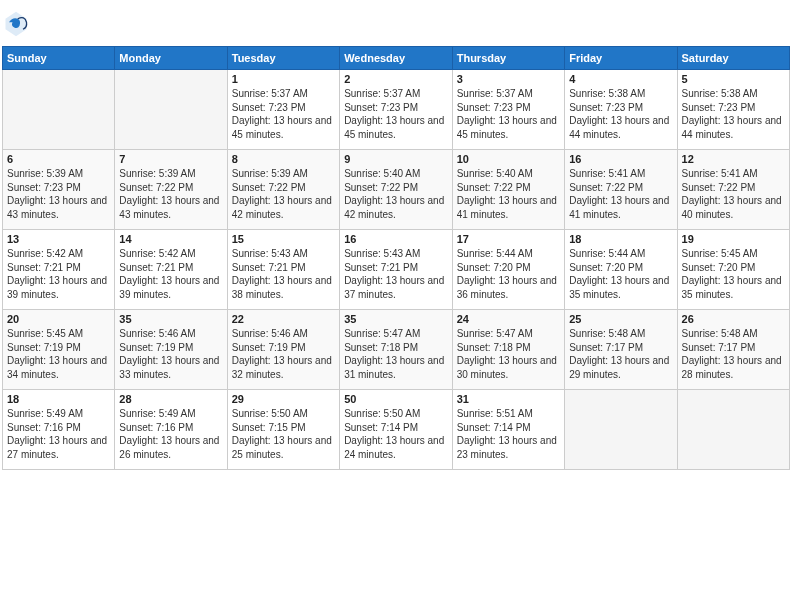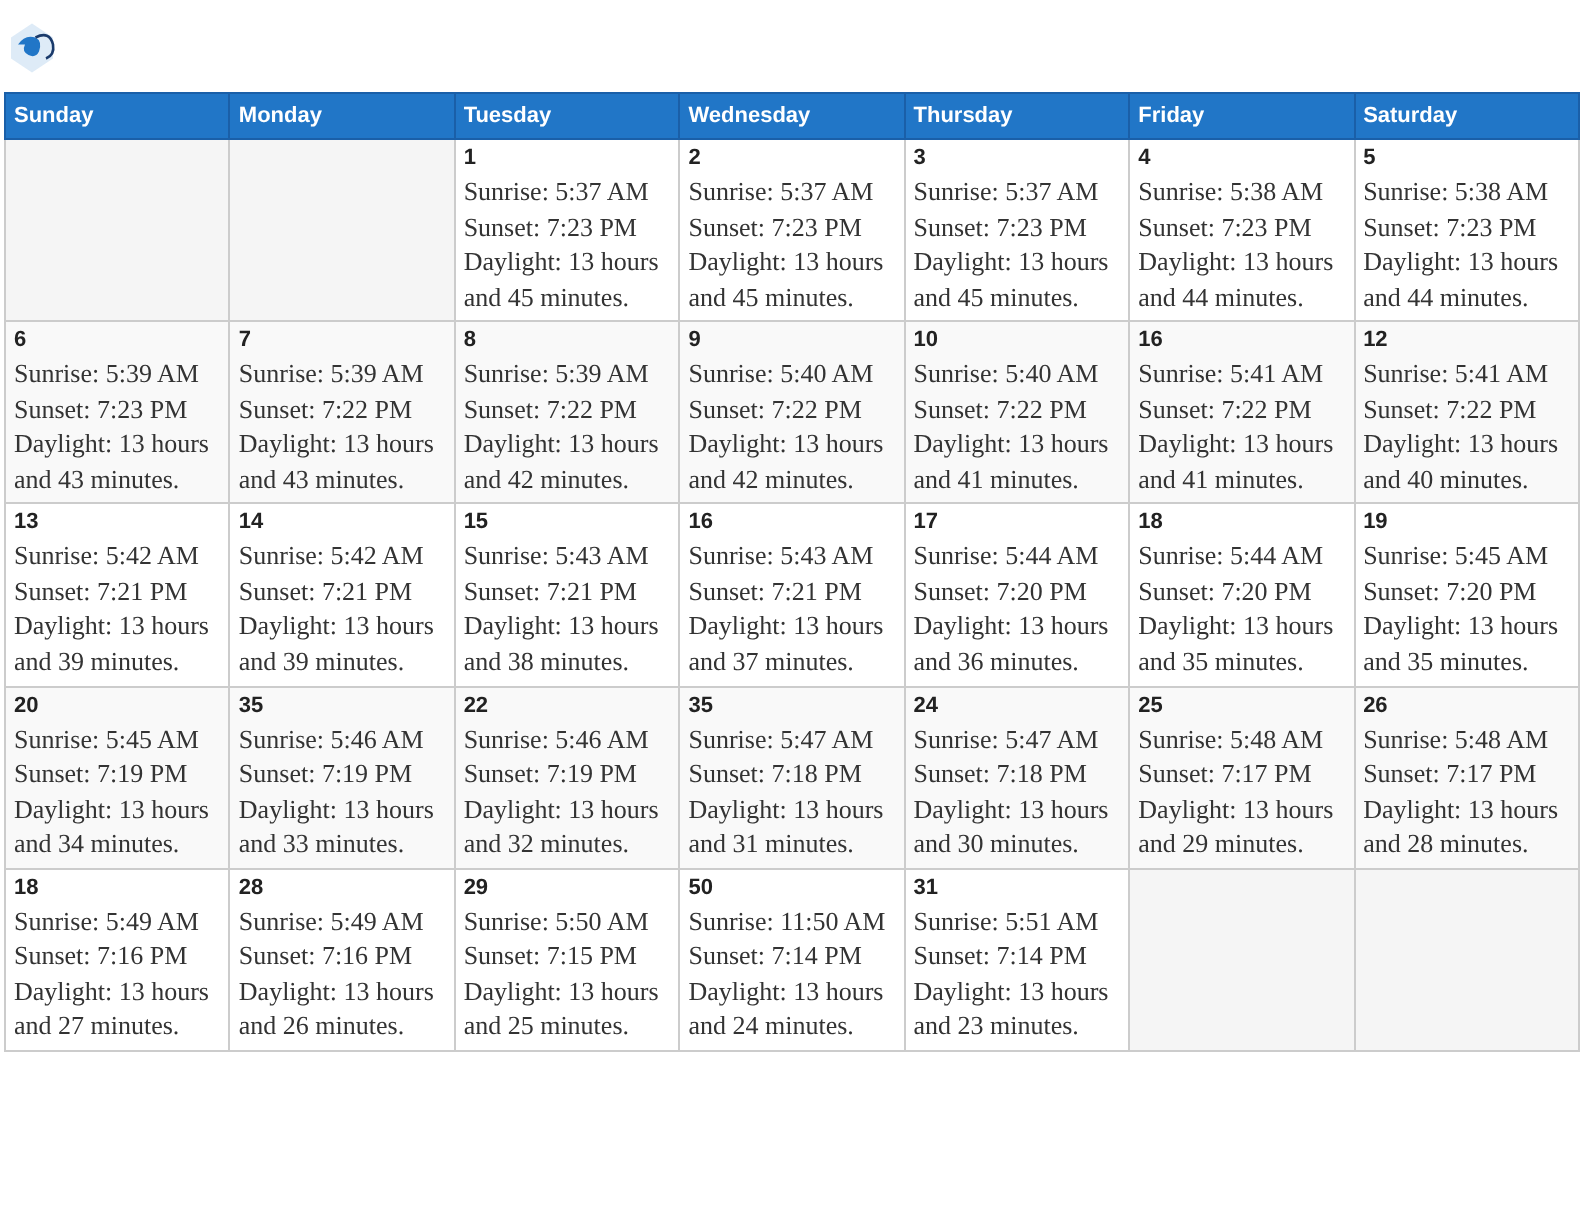--- a/index.html
+++ b/index.html
@@ -78,22 +78,21 @@
     .day-num {
       font-size: 11px;
       font-weight: bold;
       color: #222;
       display: block;
       margin-bottom: 2px;
     }
     .day-info {
       color: #333;
       line-height: 1.35;
-      font-size: 13px;
-      font-family: Liberation Serif, serif;
+      font-size: 10px;
     }
     .empty-cell {
       background: #f5f5f5 !important;
     }
   </style>
 </head>
 <body>
 
 <div class="page">
   <div class="header">
@@ -307,21 +306,21 @@
 Daylight: 13 hours and 26 minutes.</div>
           </td>
           <td>
             <span class="day-num">29</span>
             <div class="day-info">Sunrise: 5:50 AM
 Sunset: 7:15 PM
 Daylight: 13 hours and 25 minutes.</div>
           </td>
           <td>
             <span class="day-num">50</span>
-            <div class="day-info">Sunrise: 11:50 AM
+            <div class="day-info">Sunrise: 5:50 AM
 Sunset: 7:14 PM
 Daylight: 13 hours and 24 minutes.</div>
           </td>
           <td>
             <span class="day-num">31</span>
             <div class="day-info">Sunrise: 5:51 AM
 Sunset: 7:14 PM
 Daylight: 13 hours and 23 minutes.</div>
           </td>
           <td class="empty-cell"></td>

